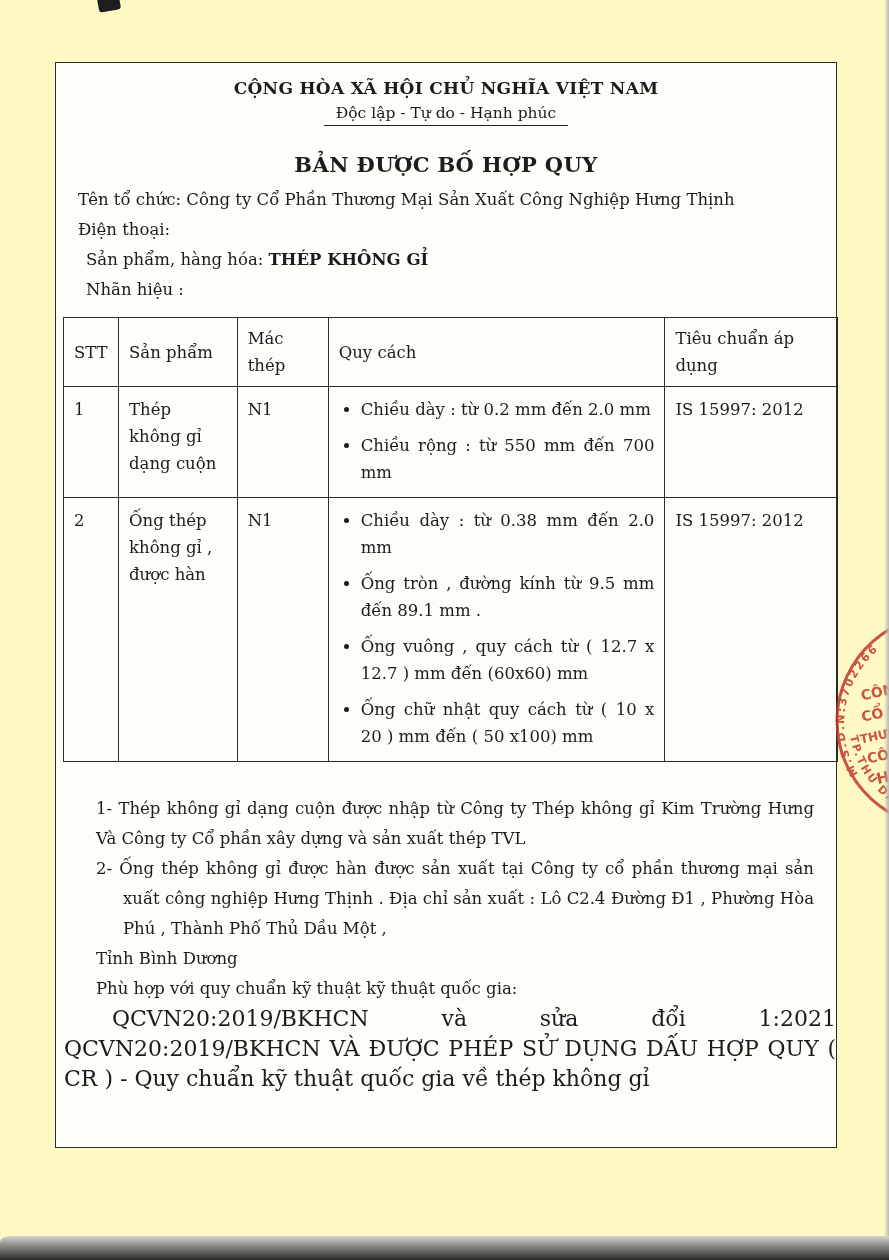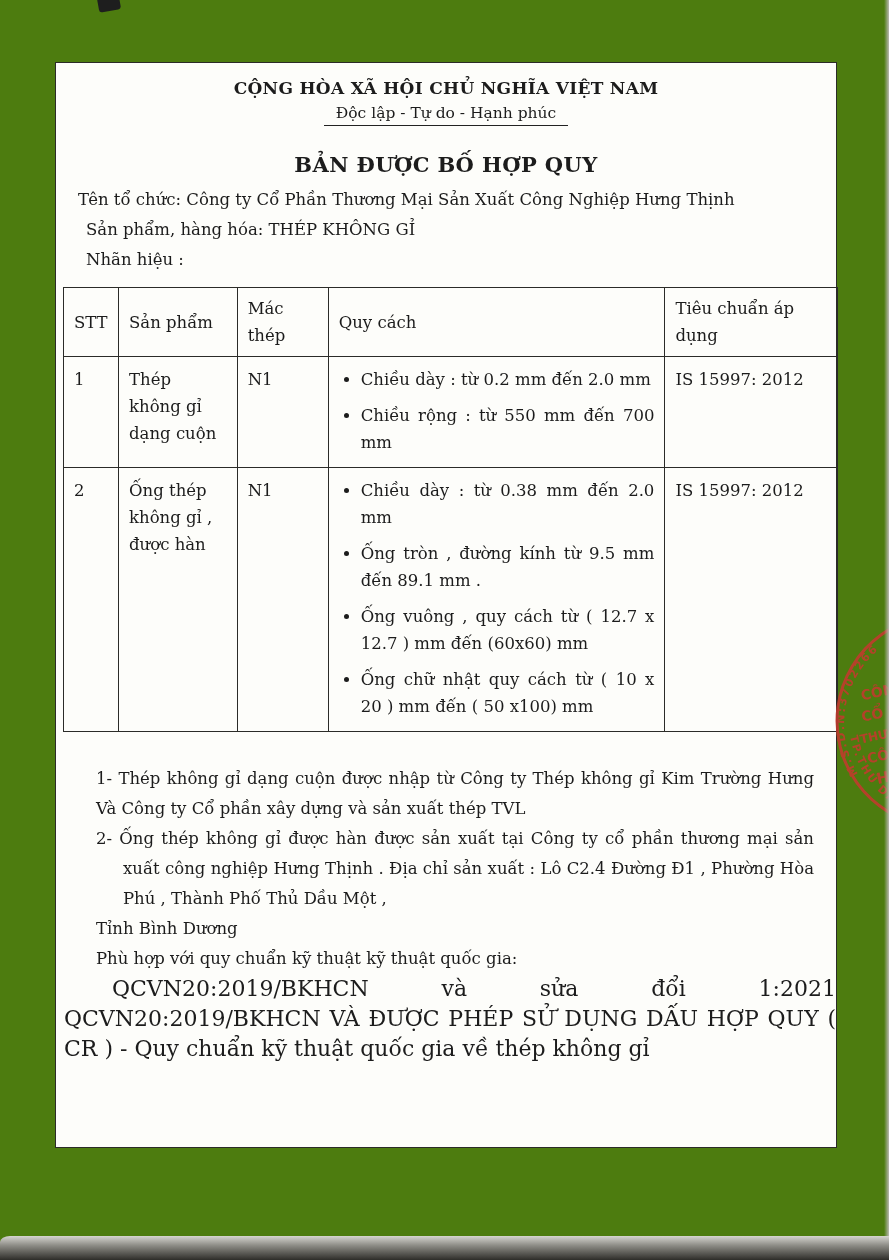--- a/index.html
+++ b/index.html
@@ -1,19 +1,19 @@
 <!DOCTYPE html>
 <html lang="vi"><head>
 <meta charset="utf-8">
 <style>
   html,body{margin:0;padding:0;}
   .page{
     position:relative;
     width:889px;height:1260px;
-    background:#4d7c0f;
+    background:#fef9c3;
     overflow:hidden;
     font-family:"DejaVu Serif","Liberation Serif",serif;
     color:#1c1c1c;
   }
   
   .speck-top{
     position:absolute;left:98px;top:-4px;width:22px;height:15px;
     background:#1e1e1e;border-radius:3px;transform:rotate(-10deg);
   }
   .scan-bottom{
@@ -42,21 +42,21 @@
     display:inline-block;font-weight:normal;font-size:15.5px;
     border-bottom:1.5px solid #222;padding:0 12px 3px 12px;
   }
   .doc-title{
     text-align:center;font-weight:bold;font-size:21px;letter-spacing:.4px;
     margin:26px 0 8px 0;
   }
   .doc-number{text-align:center;font-size:16.5px;margin-bottom:12px;}
   .para{margin:0;font-size:16.5px;line-height:30px;}
   .indent{margin-left:8px;}
-  .bold{font-weight:normal;}
+  .bold{font-weight:bold;}
   
   table.spec{
     border-collapse:collapse;
     margin:12px 0 0 -15px;
     width:775px;
     table-layout:fixed;
   }
   table.spec th,table.spec td{
     border:1.2px solid #2b2b28;
     font-size:16.5px;font-weight:normal;
@@ -99,20 +99,21 @@
   <div class="doc-border">
 
     <div class="nat-title">CỘNG HÒA XÃ HỘI CHỦ NGHĨA VIỆT NAM</div>
     <div class="motto-wrap">
       <span class="motto">Độc lập - Tự do - Hạnh phúc</span>
     </div>
 
     <div class="doc-title">BẢN ĐƯỢC BỐ HỢP QUY</div>
 
     <p class="para">Tên tổ chức: Công ty Cổ Phần Thương Mại Sản Xuất Công Nghiệp Hưng Thịnh</p>
+    <p class="para">Điện thoại:</p>
     <p class="para indent"><span>Sản phẩm, hàng hóa: </span><span class="bold">THÉP KHÔNG GỈ</span></p>
     <p class="para indent">Nhãn hiệu :</p>
 
     <table class="spec">
       <colgroup>
         <col class="col-stt">
           <col class="col-sp">
           <col class="col-mt">
           <col class="col-qc">
           <col class="col-tc">

